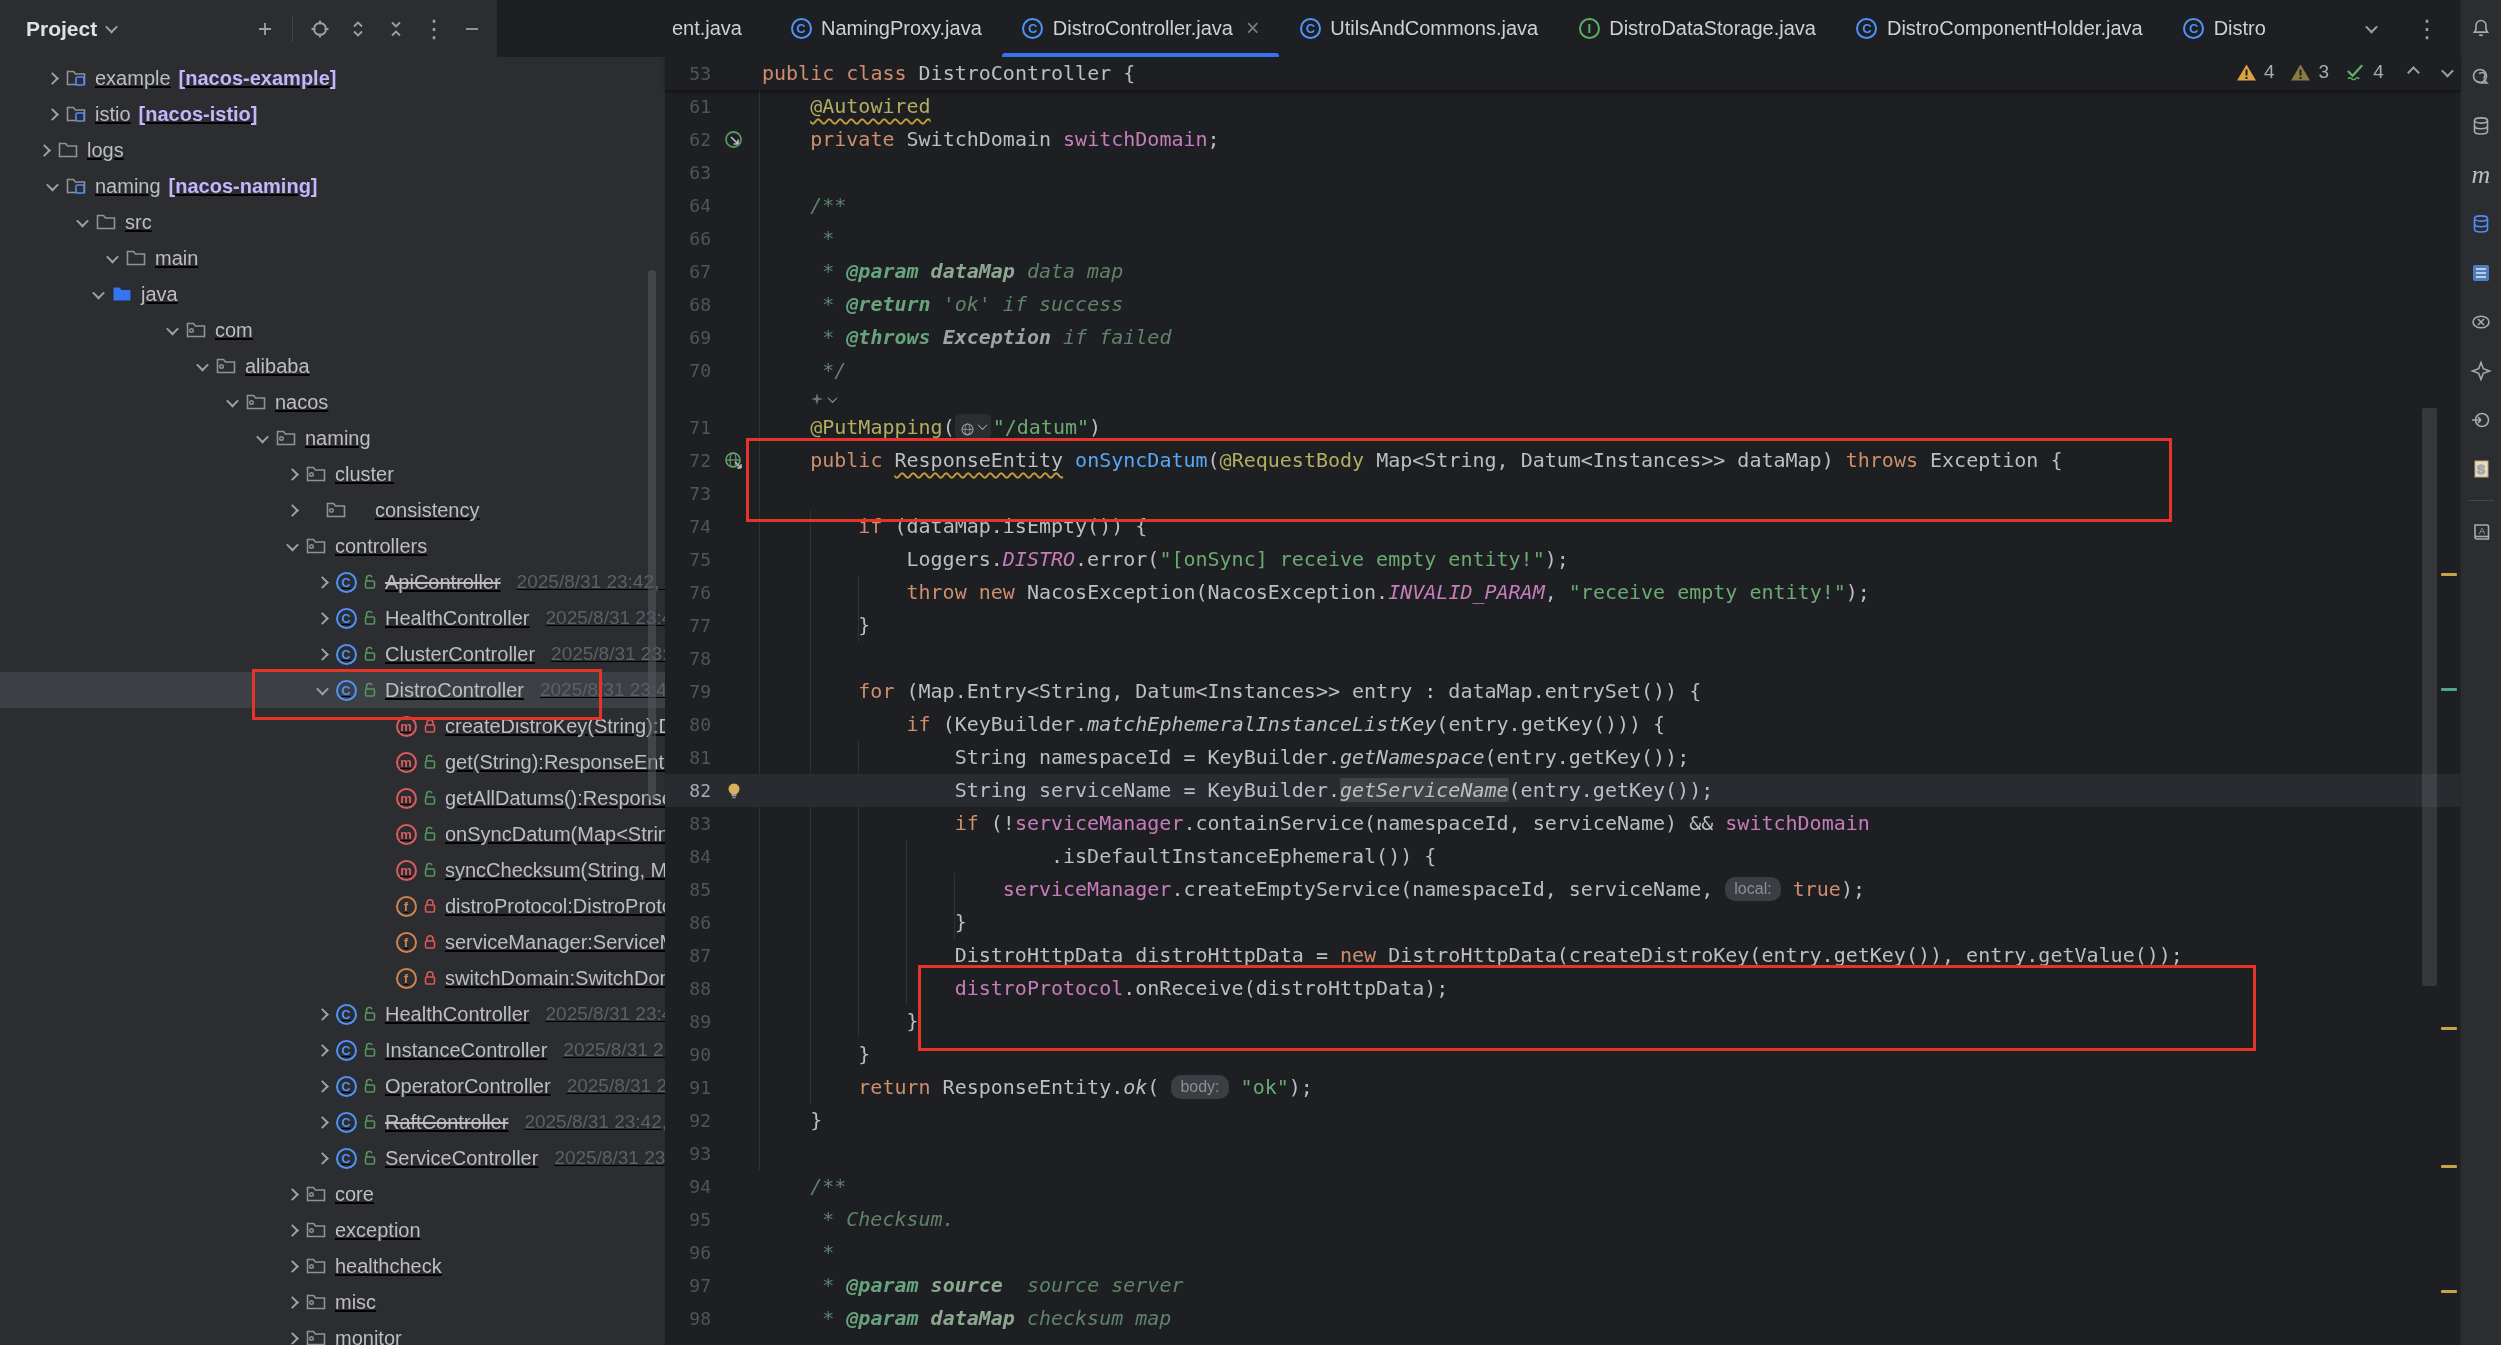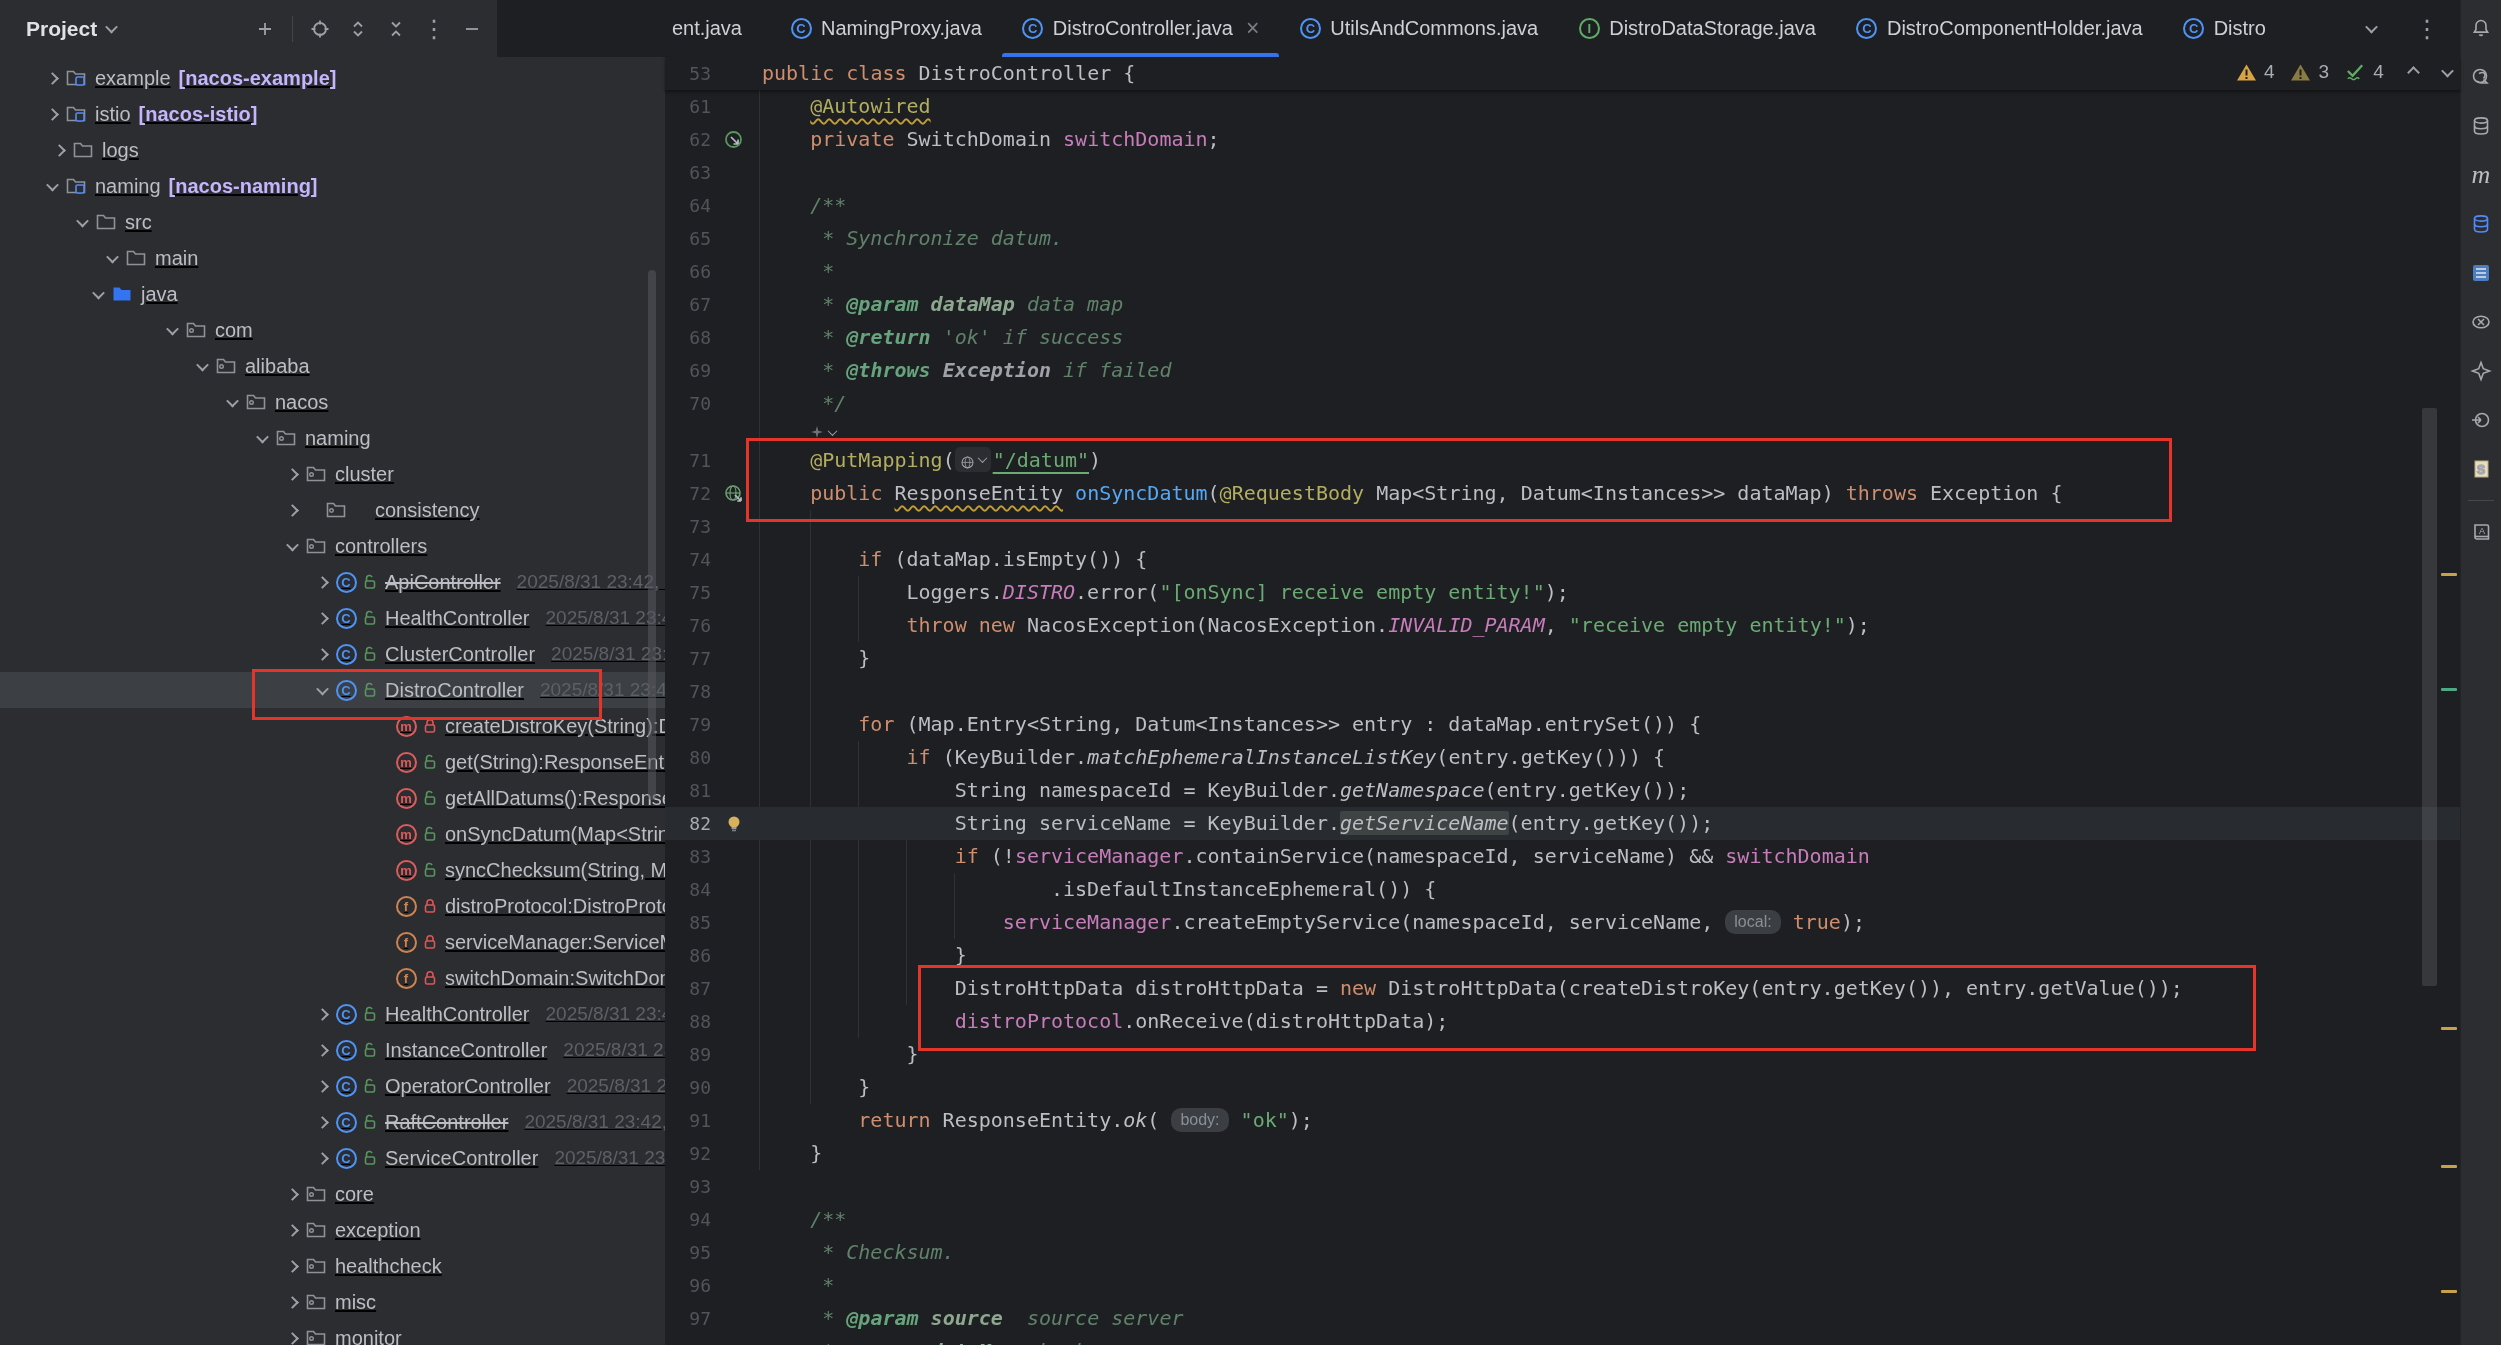--- a/index.html
+++ b/index.html
@@ -214,21 +214,21 @@
         <span class="chv r"></span>
         <span class="ticn">
           <svg width="22" height="22" viewBox="0 0 22 22">
             <path d="M2.5 4.5h6l2 2.5h9v10.5h-17z" fill="none" stroke="#8E9299" stroke-width="1.6"></path>
             <rect x="11" y="10" width="8" height="8" rx="1.5" fill="#2B2D30" stroke="#548AF7" stroke-width="1.6"></rect>
           </svg>
         </span>
         <span class="lbl">istio</span>
         <span class="badge">[nacos-istio]</span>
       </div>
-      <div class="trow" style="padding-left: 55px;">
+      <div class="trow" style="padding-left: 40px;">
         <span class="chv r"></span>
         <span class="ticn">
           <svg width="22" height="22" viewBox="0 0 22 22">
             <path d="M2.5 4.5h6l2 2.5h9v10.5h-17z" fill="none" stroke="#8E9299" stroke-width="1.6"></path>
           </svg>
         </span>
         <span class="lbl">logs</span>
       </div>
       <div class="trow" style="padding-left: 48px;">
         <span class="chv d"></span>
@@ -658,21 +658,20 @@
     <div class="guide" style="left:193px;top:651px;height:297px;"></div>
     <div class="guide" style="left:241px;top:750px;height:165px;"></div>
     <div class="guide" style="left:289px;top:783px;height:66px;"></div>
   <div class="cl"><span class="lnum">61</span><span class="ctext"><span class="t">    </span><span class="ann wavy">@Autowired</span></span></div>
       <div class="cl"><span class="lnum">62</span><span class="gico"><svg width="22" height="22" viewBox="0 0 22 22">
             <circle cx="10.5" cy="10.5" r="7.5" fill="none" stroke="#57965C" stroke-width="1.8"></circle>
             <path d="M8 8l7 7M15 15v-4.5M15 15h-4.5" fill="none" stroke="#B6BDC3" stroke-width="1.7"></path>
           </svg></span><span class="ctext"><span class="t">    </span><span class="kw">private</span><span class="t"> SwitchDomain </span><span class="fld">switchDomain</span><span class="t">;</span></span></div>
       <div class="cl"><span class="lnum">63</span><span class="ctext"></span></div>
       <div class="cl"><span class="lnum">64</span><span class="ctext"><span class="t">    </span><span class="doc">/**</span></span></div>
-      <div class="cl"><span class="lnum">65</span><span class="ctext"><span class="doc">     * Synchronize datum.</span></span></div>
       <div class="cl"><span class="lnum">66</span><span class="ctext"><span class="doc">     *</span></span></div>
       <div class="cl"><span class="lnum">67</span><span class="ctext"><span class="doc">     * </span><span class="doctag">@param</span><span class="docparam"> dataMap</span><span class="doc"> data map</span></span></div>
       <div class="cl"><span class="lnum">68</span><span class="ctext"><span class="doc">     * </span><span class="doctag">@return</span><span class="doc"> 'ok' if success</span></span></div>
       <div class="cl"><span class="lnum">69</span><span class="ctext"><span class="doc">     * </span><span class="doctag">@throws</span><span class="doccode"> Exception</span><span class="doc"> if failed</span></span></div>
       <div class="cl"><span class="lnum">70</span><span class="ctext"><span class="doc">     */</span></span></div>
       <div class="cl inlayrow"><span class="aichip"><svg width="14" height="14" viewBox="0 0 14 14">
             <path d="M7 1l1.3 4.7L13 7l-4.7 1.3L7 13 5.7 8.3 1 7l4.7-1.3z" fill="#6F7278"></path>
           </svg><span class="chv d sm"></span></span></div>
       <div class="cl"><span class="lnum">71</span><span class="ctext"><span class="t">    </span><span class="ann">@PutMapping</span><span class="t">(</span><span class="igpill"><svg width="15" height="22" viewBox="0 0 22 15">
               <circle cx="11" cy="11" r="8" stroke="#9DA0A8" fill="none" stroke-width="1.6"></circle>

